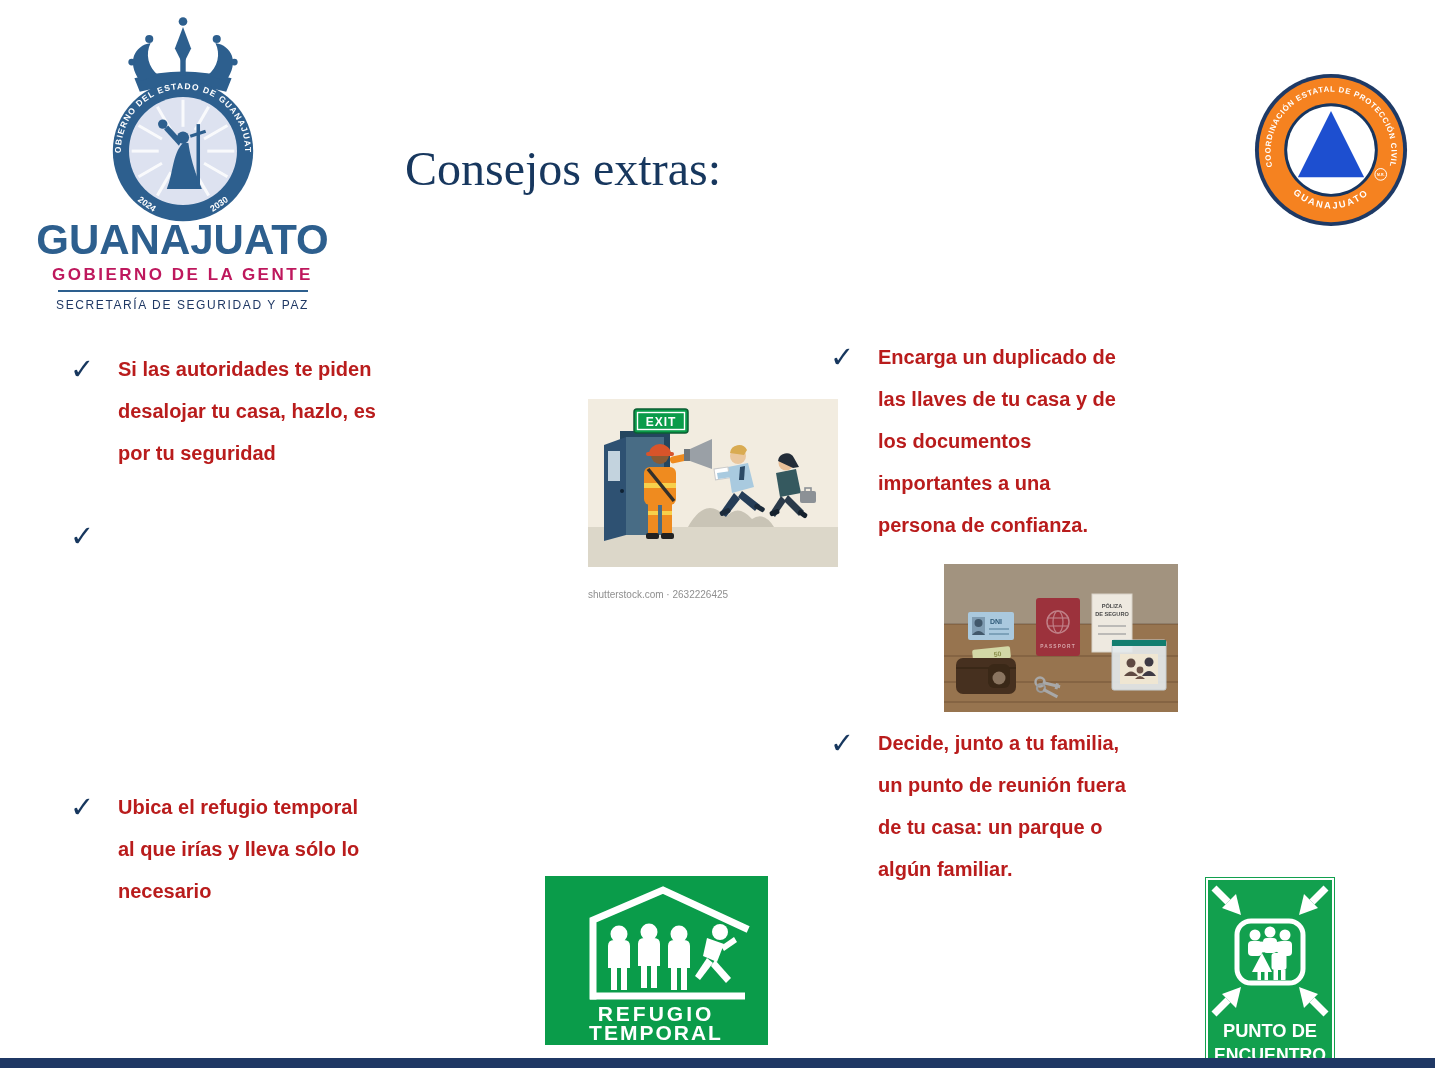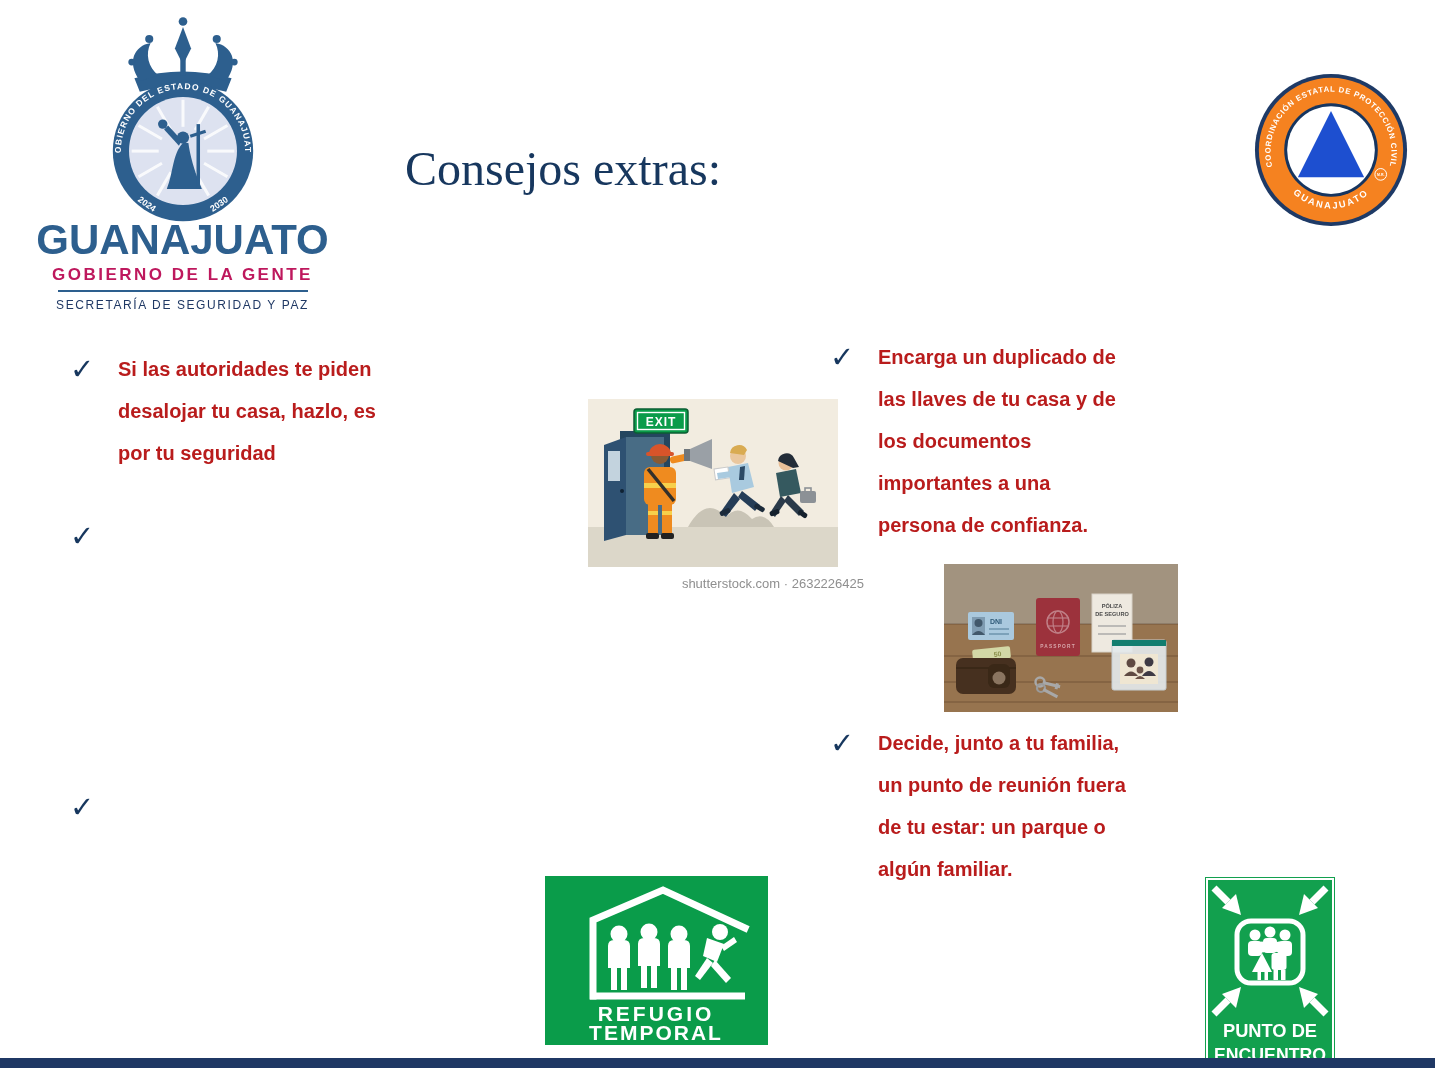--- a/index.html
+++ b/index.html
@@ -17,21 +17,21 @@
   .logo-right{position:absolute;left:1253px;top:72px;}
   
   .bullet{position:absolute;display:flex;align-items:flex-start;gap:18px;}
   .check{font-family:"DejaVu Sans","Liberation Sans",sans-serif;font-size:29px;font-weight:700;
          color:#17375e;line-height:42px;width:30px;flex:0 0 30px;}
   .btext{font-size:20px;font-weight:700;color:#b91c1c;line-height:42px;white-space:pre-line;}
   .bl{left:70px;width:515px;}
   .br{left:830px;width:520px;}
   
   .evac-wrap{position:absolute;left:588px;top:399px;width:276px;}
-  .evac-caption{margin-top:5px;text-align:right;font-size:13px;color:#8f8f8f;}
+  .evac-caption{margin-top:18px;text-align:left;font-size:10px;color:#8f8f8f;}
   .docs-wrap{position:absolute;left:944px;top:564px;}
   .refugio-wrap{position:absolute;left:545px;top:876px;}
   .punto-wrap{position:absolute;left:1205px;top:857px;margin-top:20px;}
   .footer-bar{position:absolute;left:0;top:1058px;width:1435px;height:10px;background:#1f3864;}
 </style>
 </head>
 <body>
 
 <div class="slide">
 
@@ -120,35 +120,38 @@
     <span class="check">✓</span>
     <span class="btext">Si las autoridades te piden
 desalojar tu casa, hazlo, es
 por tu seguridad</span>
   </div>
   <div class="bullet bl" style="top:515px;">
     <span class="check">✓</span>
   </div>
   <div class="bullet bl" style="top:786px;">
     <span class="check">✓</span>
+    <span class="btext">Ubica el refugio temporal
+al que irías y lleva sólo lo
+necesario</span>
   </div>
 
   <div class="bullet br" style="top:336px;">
     <span class="check">✓</span>
     <span class="btext">Encarga un duplicado de
 las llaves de tu casa y de
 los documentos
 importantes a una
 persona de confianza.</span>
   </div>
   <div class="bullet br" style="top:722px;">
     <span class="check">✓</span>
     <span class="btext">Decide, junto a tu familia,
 un punto de reunión fuera
-de tu estar: un parque o
+de tu casa: un parque o
 algún familiar.</span>
   </div>
 
   <div class="evac-wrap">
     <svg width="250" height="168" viewBox="0 0 250 168">
       <rect width="250" height="168" fill="#f2ece0"></rect>
       <rect y="128" width="250" height="40" fill="#dcd7c9"></rect>
       <path d="M100,128 Q118,96 138,118 Q150,104 164,120 Q176,112 186,128 Z" fill="#c9c4b6"></path>
 
       <g>

